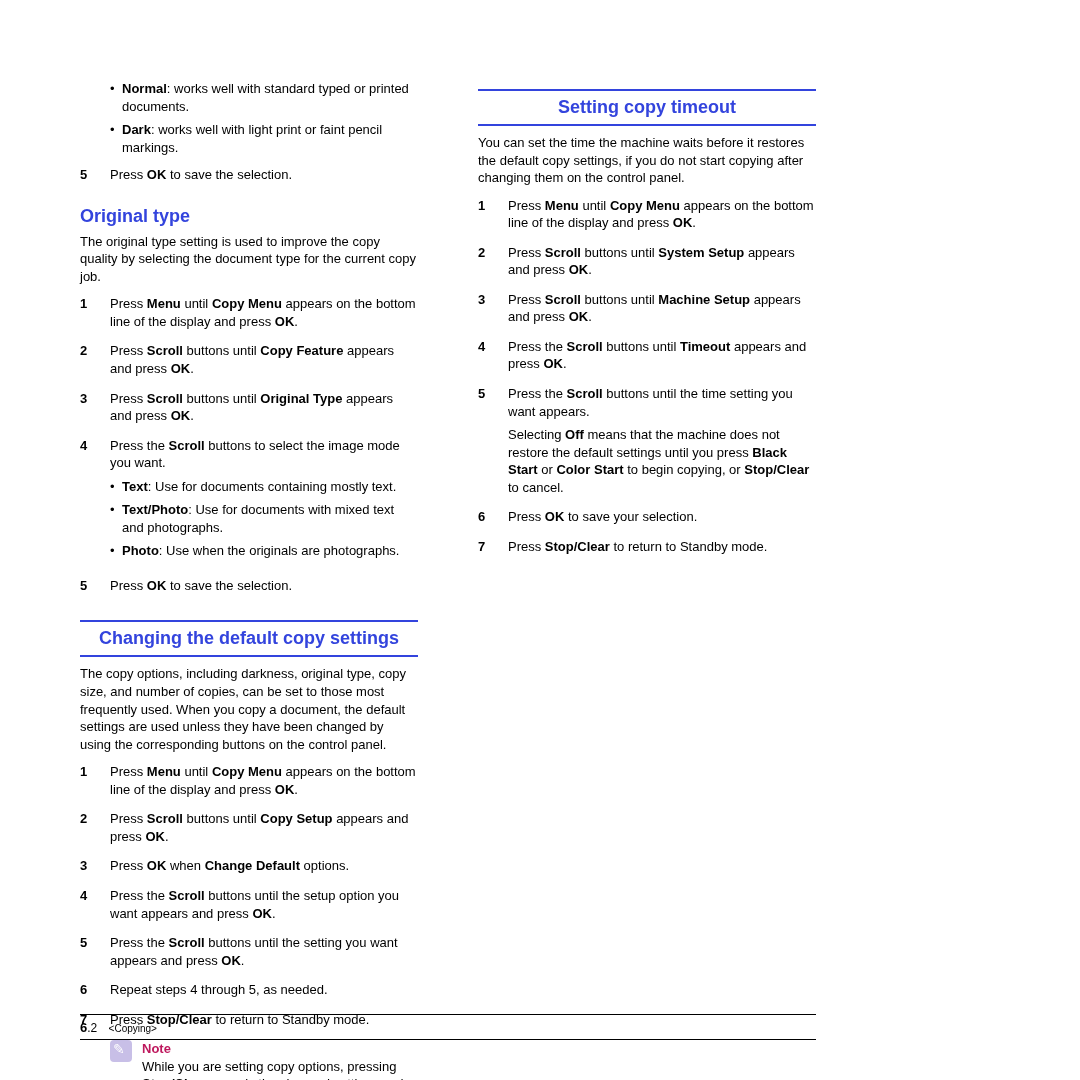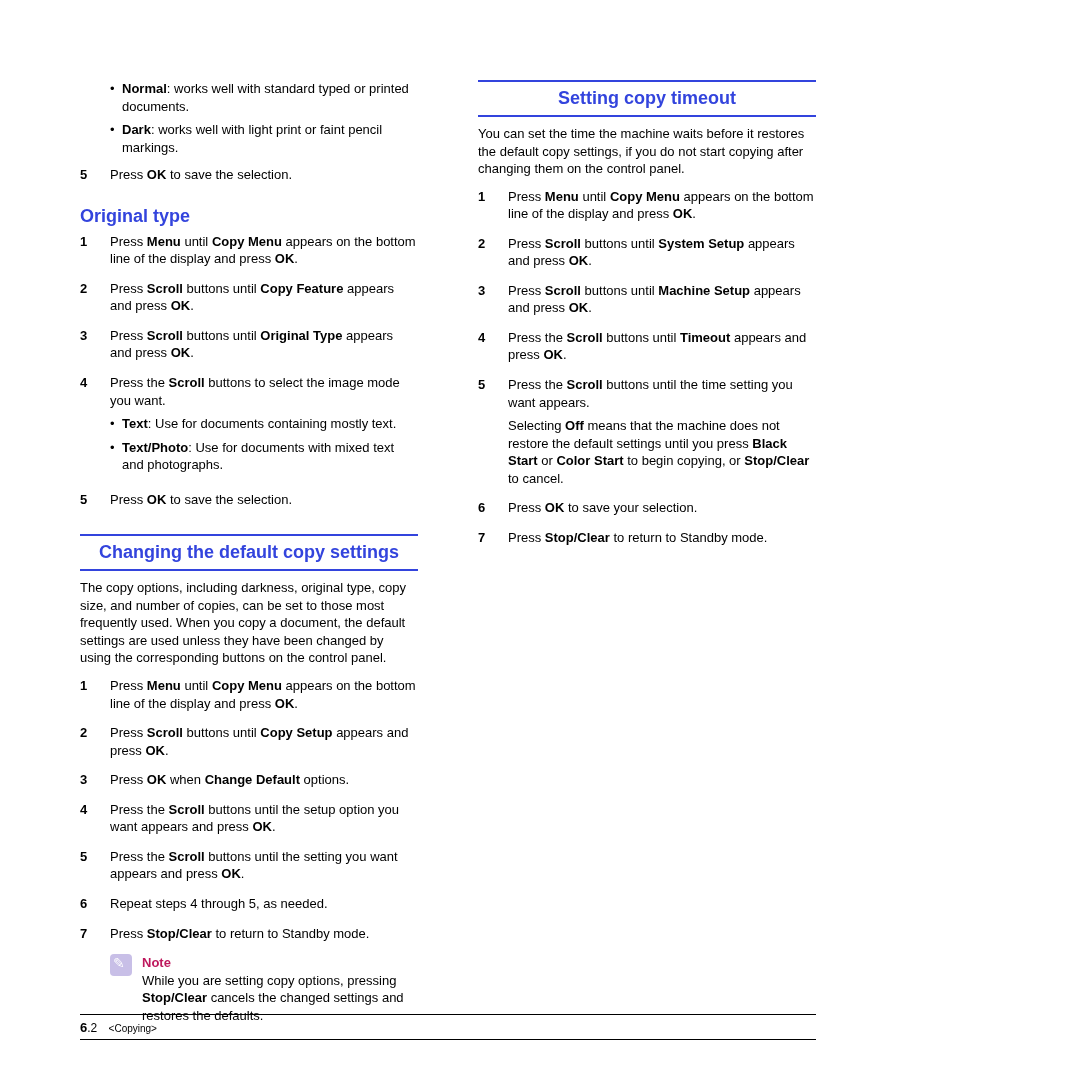--- a/index.html
+++ b/index.html
@@ -39,21 +39,21 @@
     text-align: center;
     margin: 0 0 8px 0;
     border-top: 2px solid #3344dd;
     border-bottom: 2px solid #3344dd;
     padding: 6px 0;
   }
   .major-heading-wrap {
     margin-top: 26px;
   }
   .major-heading-wrap.first-right {
-    margin-top: 0;
+    margin-top: 9px;
   }
   p.body {
     font-size: 13px;
     line-height: 1.35;
     margin: 0 0 10px 0;
   }
   ol.steps {
     list-style: none;
     padding: 0;
     margin: 0;
@@ -168,30 +168,32 @@
       <ul class="bullets">
         <li><span class="b">Normal</span><span>: works well with standard typed or printed documents.</span></li>
         <li><span class="b">Dark</span><span>: works well with light print or faint pencil markings.</span></li>
       </ul>
 
       <ol class="steps" style="counter-reset: step 4;">
         <li><span>Press </span><span class="b">OK</span><span> to save the selection.</span></li>
       </ol>
 
       <div class="section-heading">Original type</div>
+      <p class="body">The original type setting is used to improve the copy quality by selecting the document type for the current copy job.</p>
 
       <ol class="steps">
         <li><span>Press </span><span class="b">Menu</span><span> until </span><span class="b">Copy Menu</span><span> appears on the bottom line of the display and press </span><span class="b">OK</span><span>.</span></li>
         <li><span>Press </span><span class="b">Scroll</span><span> buttons until </span><span class="b">Copy Feature</span><span> appears and press </span><span class="b">OK</span><span>.</span></li>
         <li><span>Press </span><span class="b">Scroll</span><span> buttons until </span><span class="b">Original Type</span><span> appears and press </span><span class="b">OK</span><span>.</span></li>
         <li>
           <span>Press the </span><span class="b">Scroll</span><span> buttons to select the image mode you want.</span>
           <ul class="bullets">
             <li><span class="b">Text</span><span>: Use for documents containing mostly text.</span></li>
             <li><span class="b">Text/Photo</span><span>: Use for documents with mixed text and photographs.</span></li>
+            <li><span class="b">Photo</span><span>: Use when the originals are photographs.</span></li>
           </ul>
         </li>
         <li><span>Press </span><span class="b">OK</span><span> to save the selection.</span></li>
       </ol>
 
       <div class="major-heading-wrap">
         <div class="major-heading">Changing the default copy settings</div>
       </div>
       <p class="body">The copy options, including darkness, original type, copy size, and number of copies, can be set to those most frequently used. When you copy a document, the default settings are used unless they have been changed by using the corresponding buttons on the control panel.</p>
 

